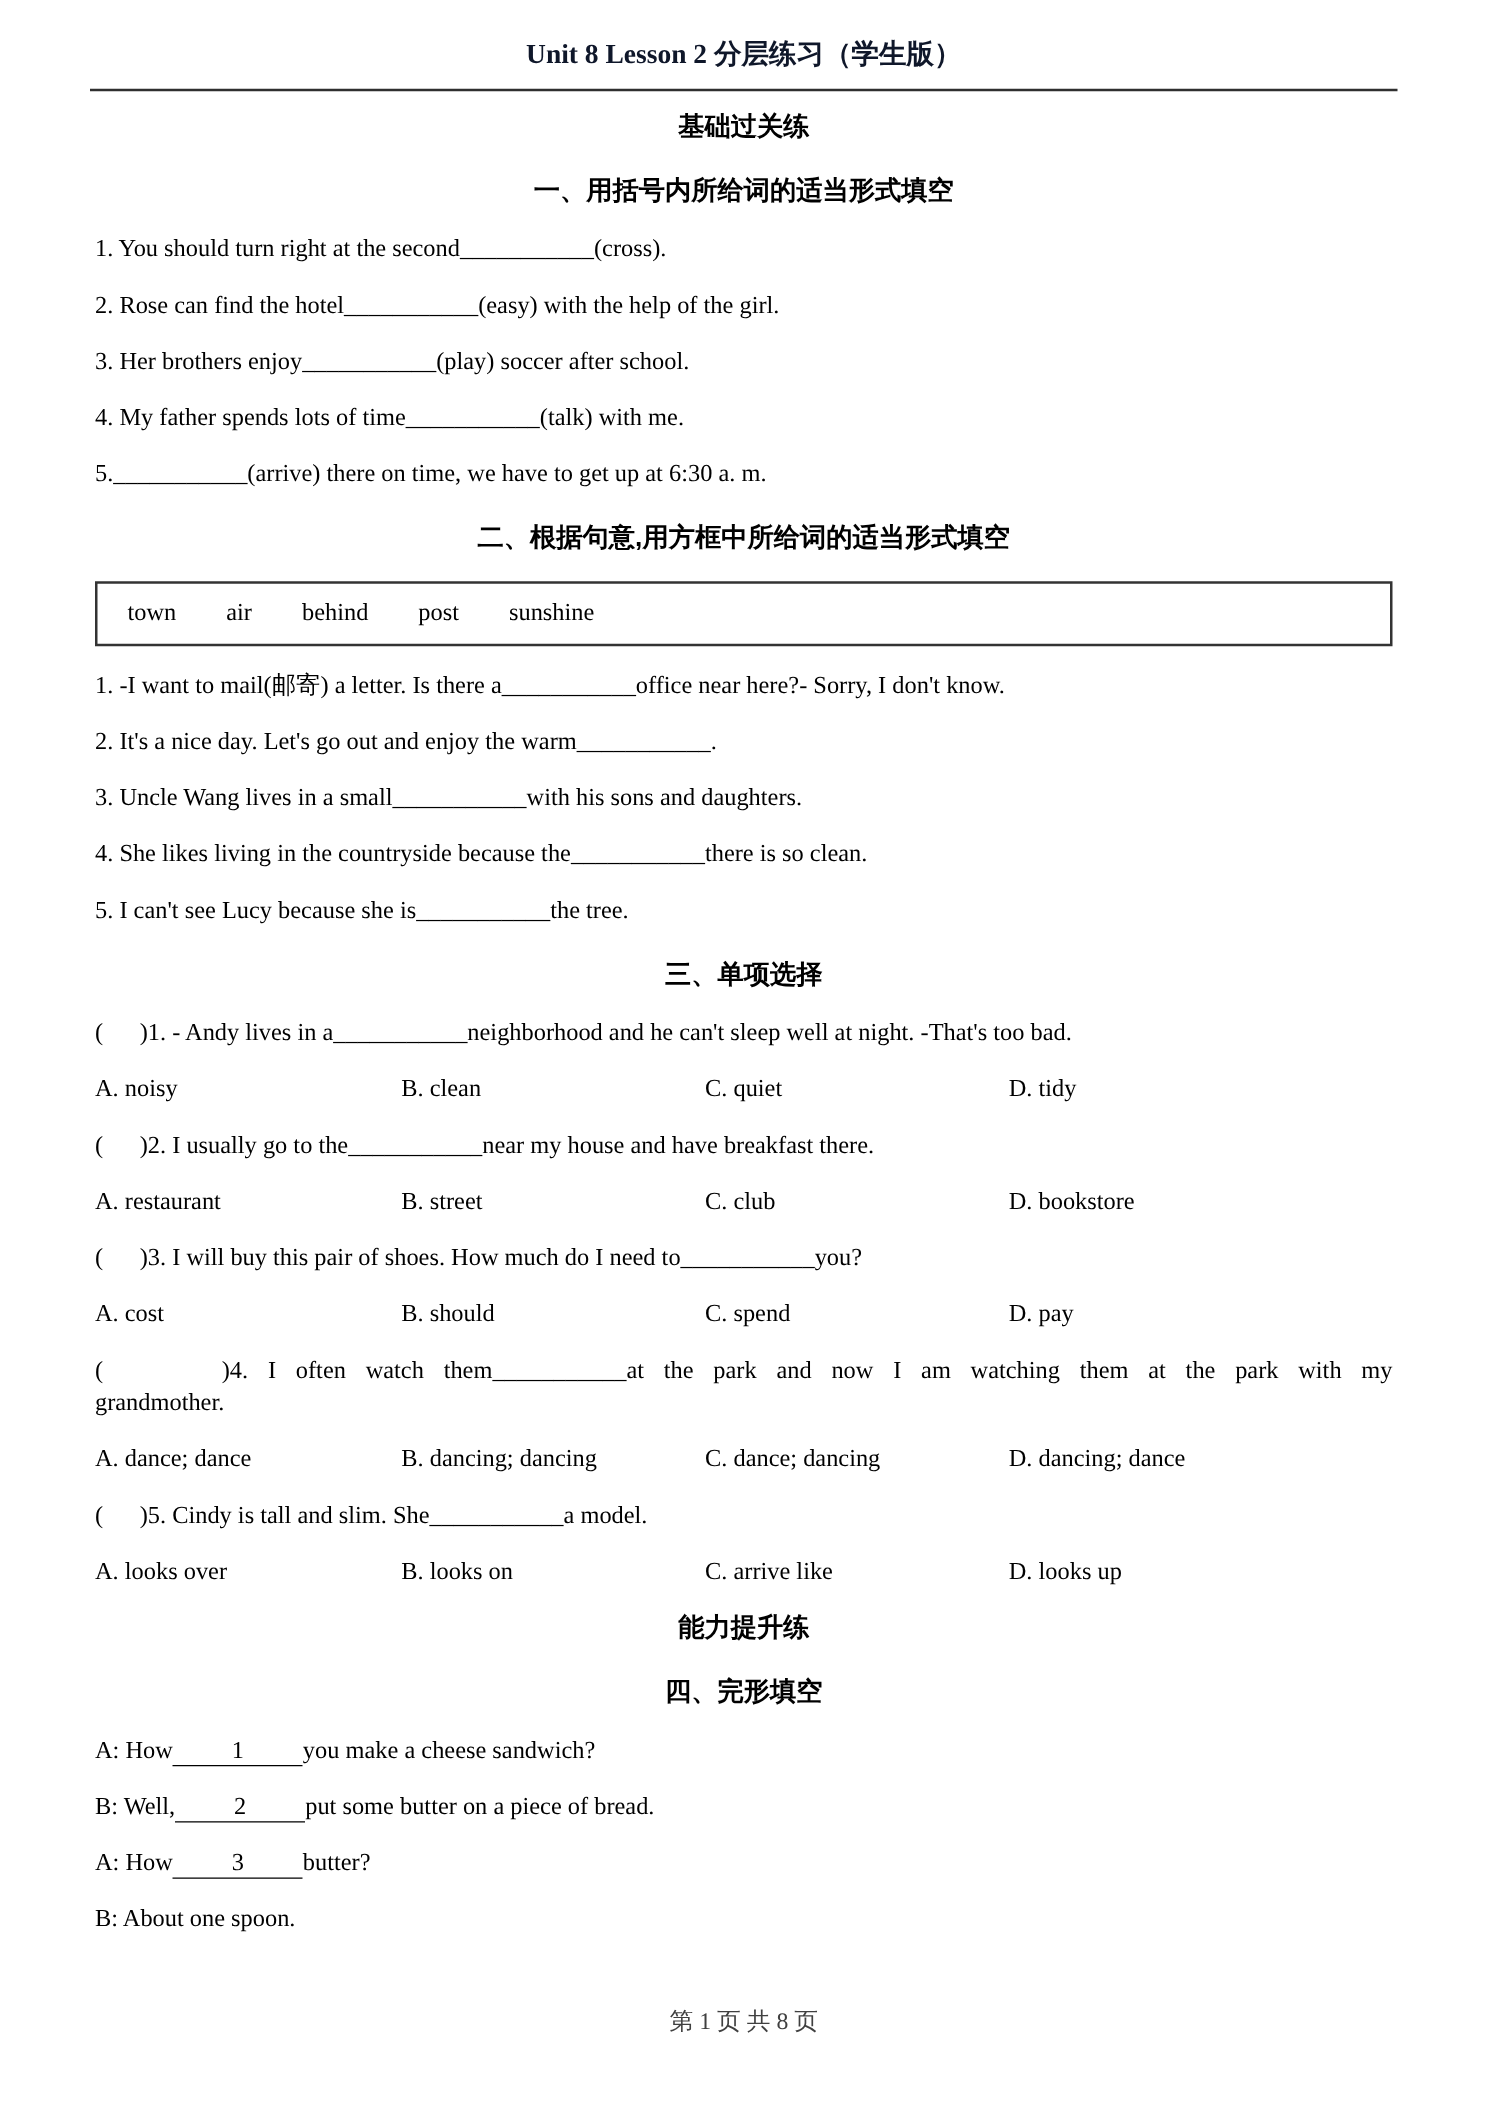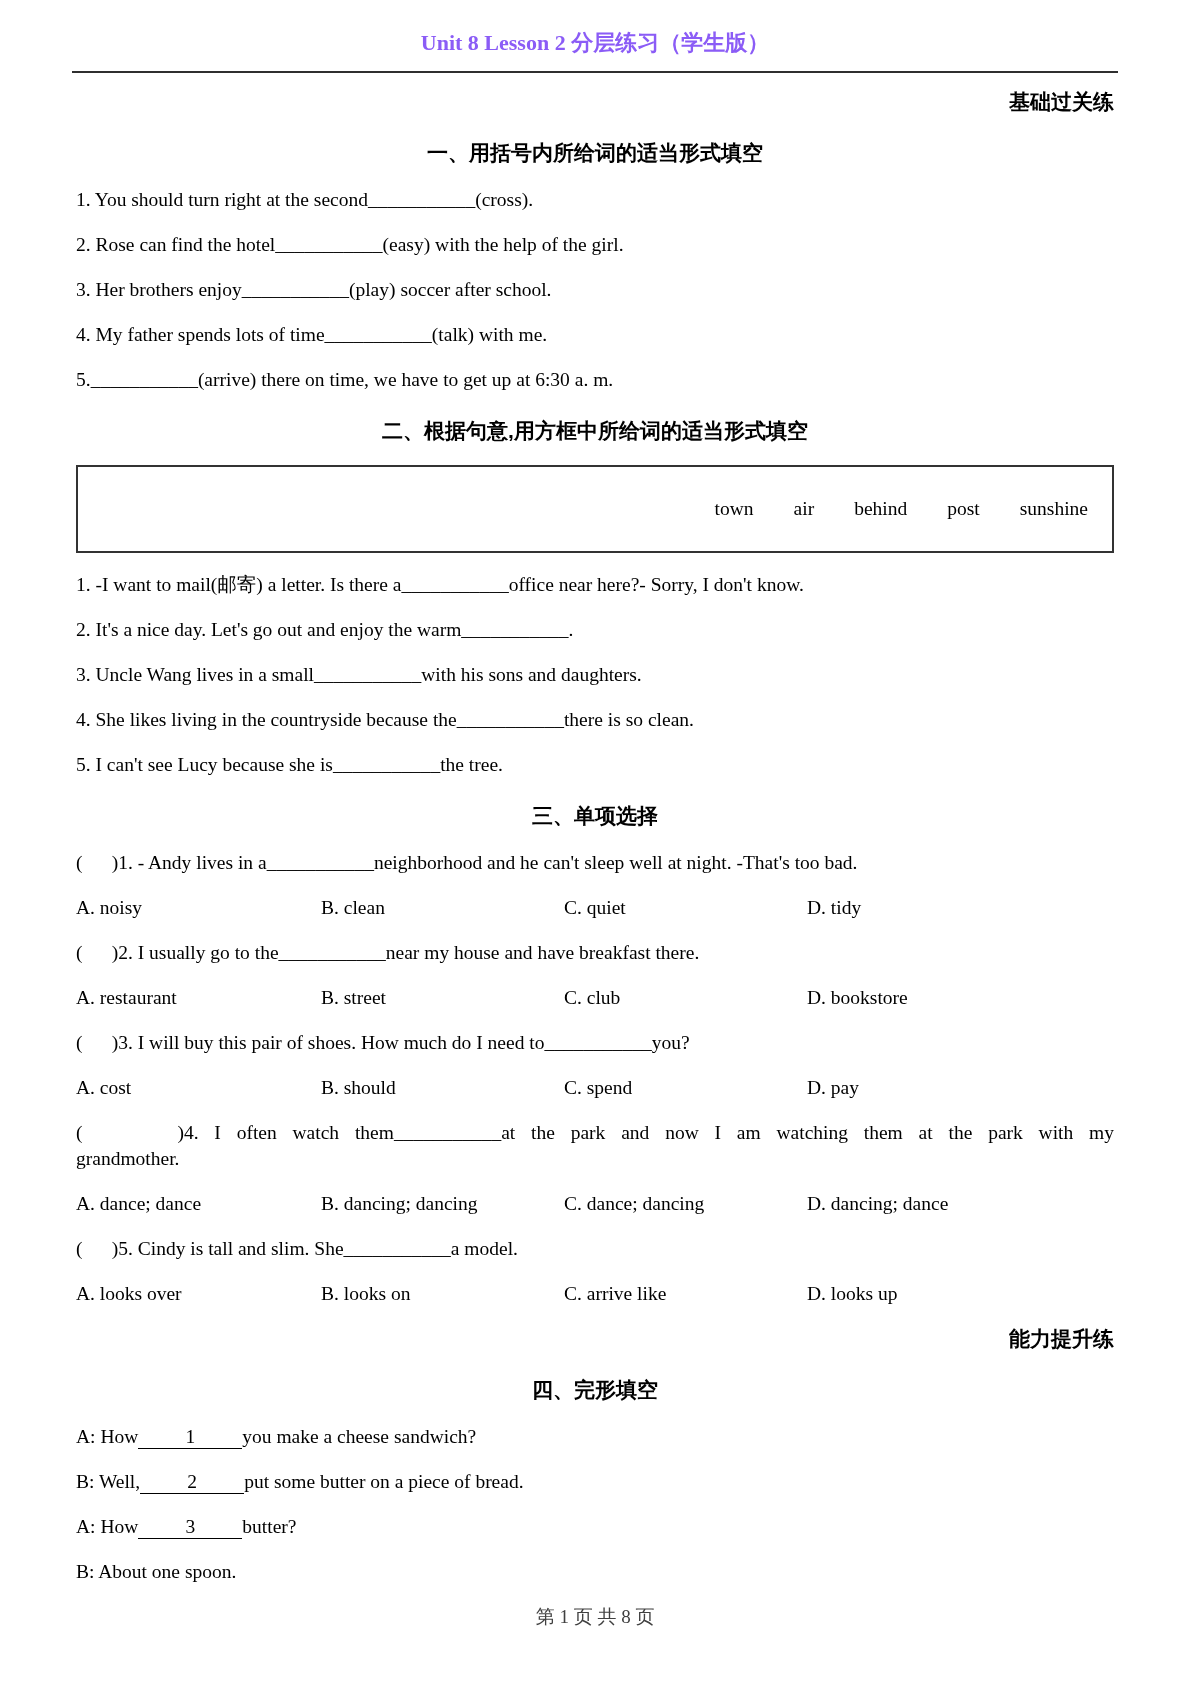--- a/index.html
+++ b/index.html
@@ -8,35 +8,35 @@
     font-family:"Liberation Serif","DejaVu Serif",serif;
     color:#000;
   }
   .page{position:relative;width:1190px;height:1682px;overflow:hidden;background:#ffffff;}
   .title{
     padding-top:28px;
     text-align:center;
     font-weight:bold;
     font-size:22px;
     line-height:30px;
-    color:#8b5cf6;
+    color:#0f172a;
     font-family:"Liberation Serif","DejaVu Serif",serif;
   }
   .title-rule{
     border:none;
     border-top:2px solid #2f2f2f;
     margin:13px 72px 0 72px;
   }
   .content{
     padding:6px 76px 0 76px;
     font-size:19.5px;
     line-height:26px;
   }
   .banner{
-    text-align:right;
+    text-align:center;
     font-weight:bold;
     font-size:21px;
     margin:10px 0 8px 0;
     font-family:"Liberation Sans","DejaVu Sans",sans-serif;
   }
   .heading{
     font-weight:bold;
     font-size:21px;
     line-height:28px;
     margin:24px 0 20px 0;
@@ -46,22 +46,22 @@
   .line{
     margin:19px 0;
   }
   .justify{
     text-align:justify;
     word-spacing:6px;
   }
   .wordbox{
     border:2px solid #333;
     margin:16px 0;
-    padding:29px 4px;
-    text-align:right;
+    padding:11px 4px;
+    text-align:left;
   }
   .wordbox .word{margin:0 20px;}
   .options{
     margin:19px 0;
     display:grid;
     grid-template-columns:245px 243px 243px 1fr;
   }
   .blank{
     display:inline-block;
     min-width:104px;

